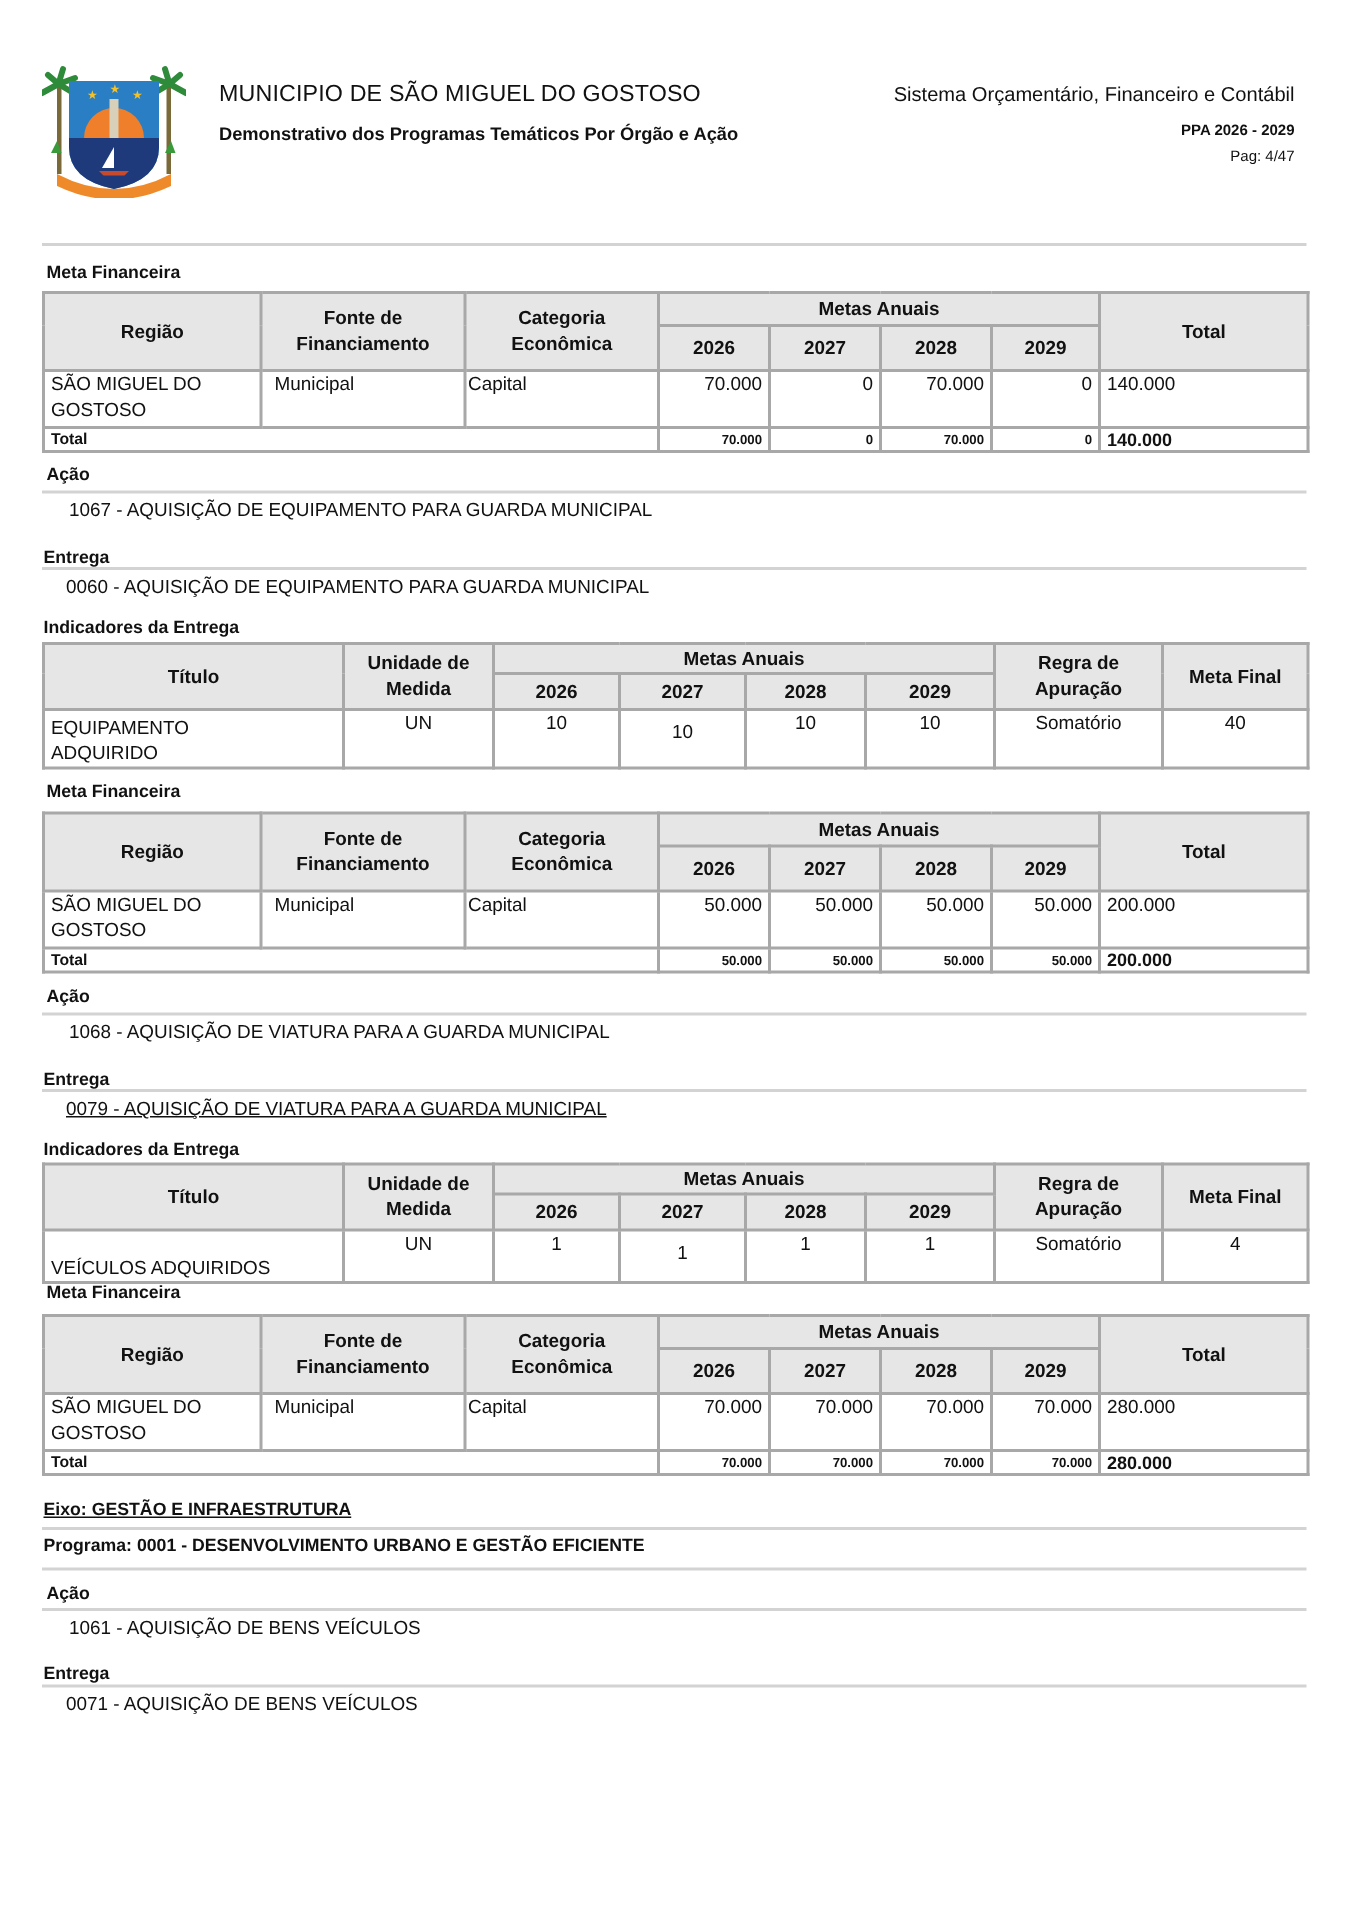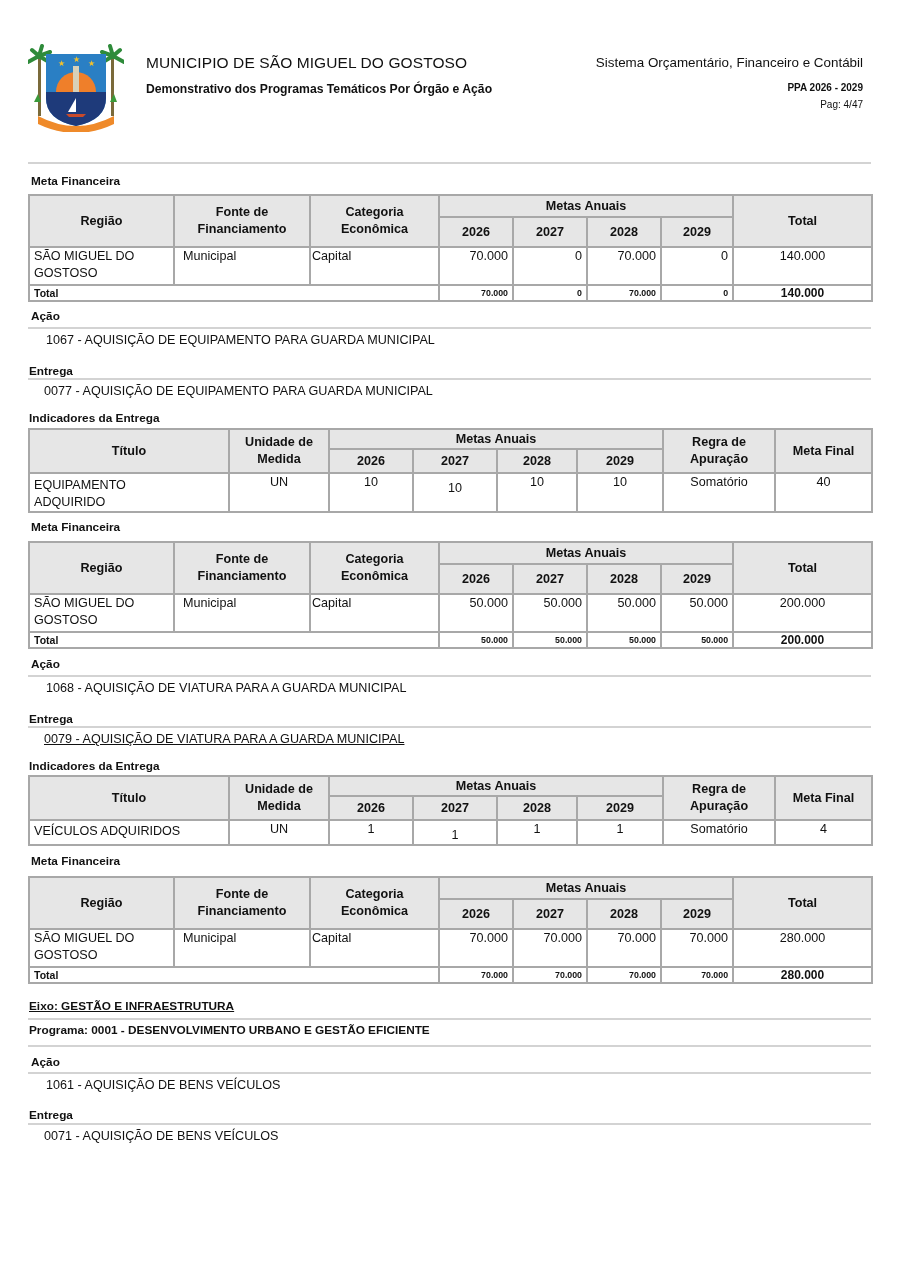--- a/index.html
+++ b/index.html
@@ -22,21 +22,21 @@
   .sec-label { position:absolute; left:31px; font-size:11.8px; font-weight:bold; color:#111; }
   .sec-label.l2 { left:29px; }
   .item-text { position:absolute; font-size:12.6px; color:#111; }
 
   
   table.grid { position:absolute; left:28px; width:843px; border-collapse:collapse; table-layout:fixed; font-family:"Liberation Sans", sans-serif; }
   table.grid th, table.grid td { border:2px solid #a8a8a8; padding:0 4px; }
   table.grid th { background:#e6e6e6; font-weight:bold; font-size:12.6px; color:#111; text-align:center; line-height:17px; }
   table.grid td { font-size:12.6px; color:#111; vertical-align:top; line-height:17px; }
   td.num-s { font-size:8.8px; text-align:right; padding-top:3px; color:#333; }
-  td.num-l { font-size:13.3px; text-align:center; padding-top:3px; }
+  td.num-l { font-size:13.3px; text-align:left; padding-top:3px; }
   tr.total td { font-weight:bold; font-size:10.5px; line-height:13px; padding-top:1px; padding-bottom:0; vertical-align:middle; }
   tr.total td.num-s { font-size:8.8px; color:#111; padding-top:1px; }
   tr.total td.num-l { font-size:12px; padding-top:1px; }
   td.ind-c { text-align:center; font-size:12px; padding-top:3px; }
   td.ind-s { text-align:center; font-size:11px; padding-top:3px; }
   th.big { font-size:14px; }
 </style>
 </head>
 <body>
 
@@ -125,21 +125,21 @@
       </tr>
     </tbody>
   </table>
 
   <div class="sec-label" style="top:309px;">Ação</div>
   <div class="hr" style="top:327px;"></div>
   <div class="item-text" style="left:46px;top:333px;">1067 -  AQUISIÇÃO DE EQUIPAMENTO PARA GUARDA MUNICIPAL</div>
 
   <div class="sec-label l2" style="top:364px;">Entrega</div>
   <div class="hr" style="top:378px;"></div>
-  <div class="item-text" style="left:44px;top:384px;">0077 -  AQUISIÇÃO DE EQUIPAMENTO PARA GUARDA MUNICIPAL</div>
+  <div class="item-text" style="left:44px;top:384px;">0060 -  AQUISIÇÃO DE EQUIPAMENTO PARA GUARDA MUNICIPAL</div>
 
   <div class="sec-label l2" style="top:411px;">Indicadores da Entrega</div>
 
   <table class="grid" style="top:428px;">
     <colgroup>
         <col style="width:200px">
         <col style="width:100px">
         <col style="width:84px">
         <col style="width:84px">
         <col style="width:80px">
@@ -256,21 +256,21 @@
       </tr>
       <tr style="height:24px;">
         <th class="big">2026</th>
         <th class="big">2027</th>
         <th class="big">2028</th>
         <th class="big">2029</th>
       </tr>
     </thead>
     <tbody>
       <tr style="height:24px;">
-        <td style="padding-top:2px;">VEÍCULOS ADQUIRIDOS</td>
+        <td style="padding-top:16px;">VEÍCULOS ADQUIRIDOS</td>
         <td class="ind-s">UN</td>
         <td class="ind-c">1</td>
         <td class="ind-c" style="padding-top:6px;">1</td>
         <td class="ind-c">1</td>
         <td class="ind-c">1</td>
         <td class="ind-s">Somatório</td>
         <td class="ind-c">4</td>
       </tr>
     </tbody>
   </table>

